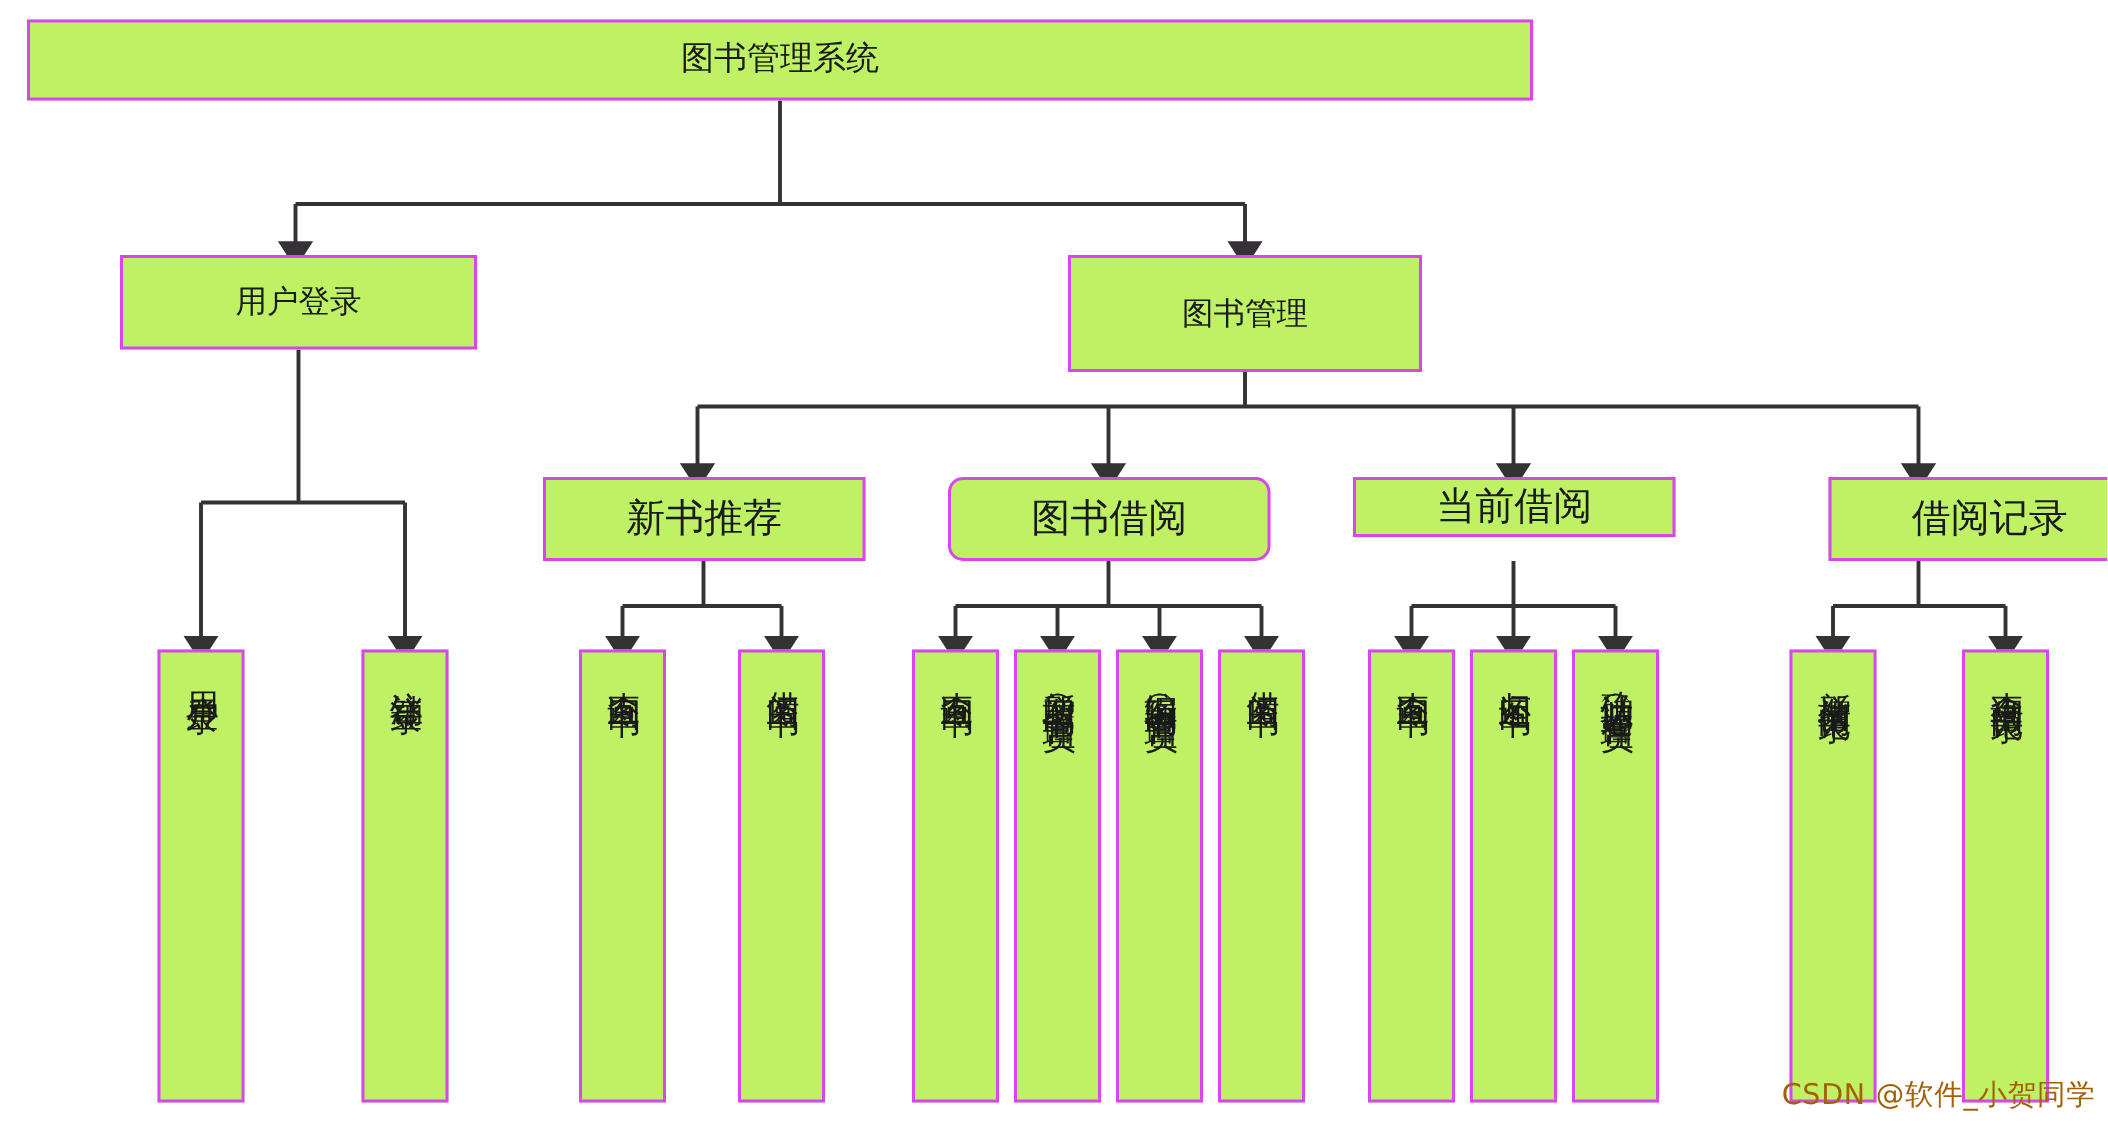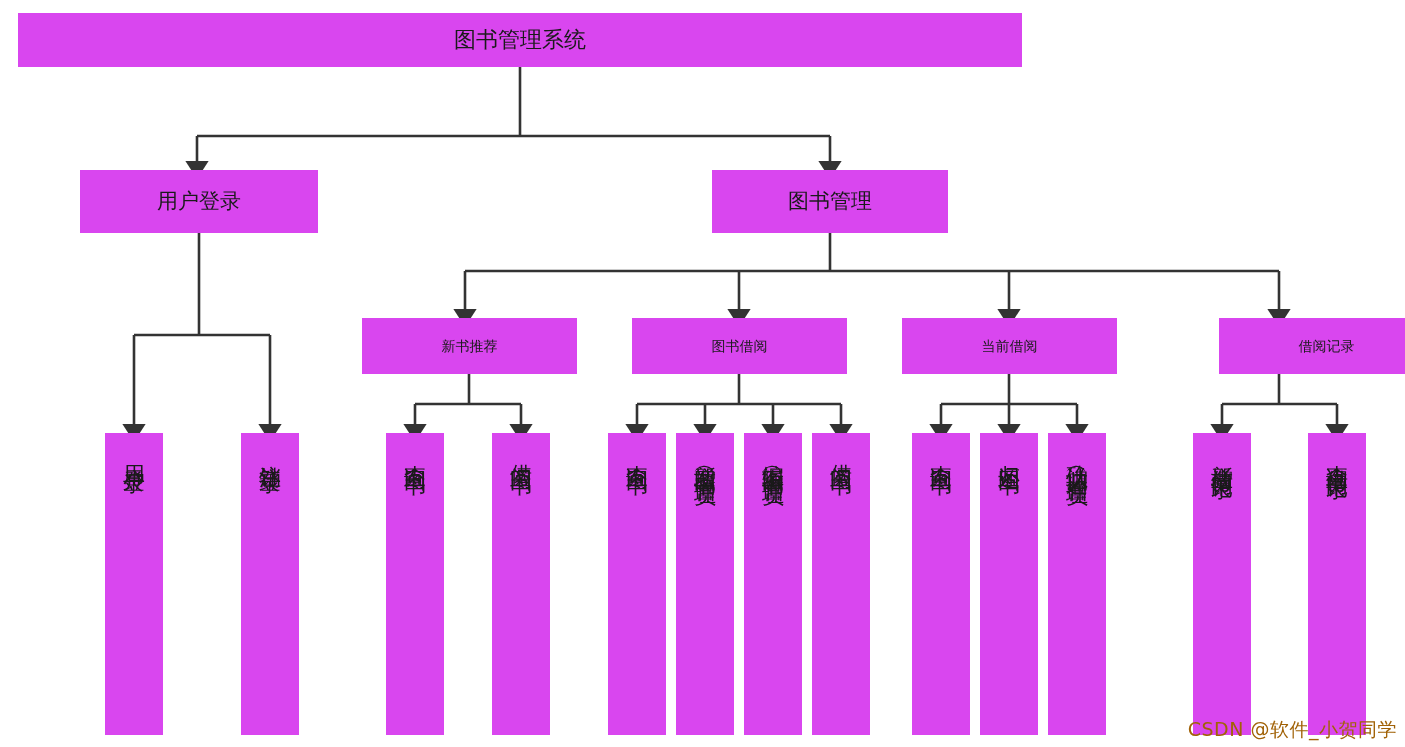--- a/index.html
+++ b/index.html
@@ -22,41 +22,41 @@
     position: absolute;
     left: 0;
     top: 0;
     width: 1405px;
     height: 747px;
     pointer-events: none;
   }
   .node {
     position: absolute;
     box-sizing: border-box;
-    background: #d946ef;
-    border: 6px solid #d946ef;
+    background: #bef264;
+    border: 2px solid #d946ef;
     display: flex;
     align-items: center;
     justify-content: center;
     z-index: 2;
   }
   .node-label {
     color: #1a1a1a;
     text-align: center;
     line-height: 1.18;
     white-space: nowrap;
   }
   .node-root .node-label {
     font-size: 22px;
   }
   .node-l2 .node-label {
     font-size: 21px;
   }
   .node-l3 .node-label {
-    font-size: 14px;
+    font-size: 26px;
   }
   
   .node-leaf {
     align-items: flex-start;
     justify-content: center;
     padding-top: 8px;
   }
   .node-leaf .node-label {
     writing-mode: vertical-rl;
     text-orientation: upright;
@@ -134,33 +134,33 @@
   </svg>
 
   <div class="node node-root" style="left:18px; top:13px; width:1004px; height:54px;">
     <span class="node-label">图书管理系统</span>
   </div>
 
   <div class="node node-l2" style="left:80px; top:170px; width:238px; height:63px;">
     <span class="node-label">用户登录</span>
   </div>
 
-  <div class="node node-l2" style="left:712px; top:170px; width:236px; height:63px;">
+  <div class="node node-l2" style="left:712px; top:170px; width:236px; height:78px;">
     <span class="node-label">图书管理</span>
   </div>
 
   <div class="node node-l3" style="left:362px; top:318px; width:215px; height:56px;">
     <span class="node-label">新书推荐</span>
   </div>
 
-  <div class="node node-l3" style="left:632px; top:318px; width:215px; height:56px;">
+  <div class="node node-l3" style="left:632px; top:318px; width:215px; height:56px;border-radius:10px;">
     <span class="node-label">图书借阅</span>
   </div>
 
-  <div class="node node-l3" style="left:902px; top:318px; width:215px; height:56px;">
+  <div class="node node-l3" style="left:902px; top:318px; width:215px; height:40px;">
     <span class="node-label">当前借阅</span>
   </div>
 
   <div class="node node-l3" style="left:1172px; top:318px; width:215px; height:56px;margin-left:47px;">
     <span class="node-label">借阅记录</span>
   </div>
 
   <div class="node node-leaf" style="left:105px; top:433px; width:58px; height:302px;">
     <span class="node-label">用户登录</span>
   </div>

